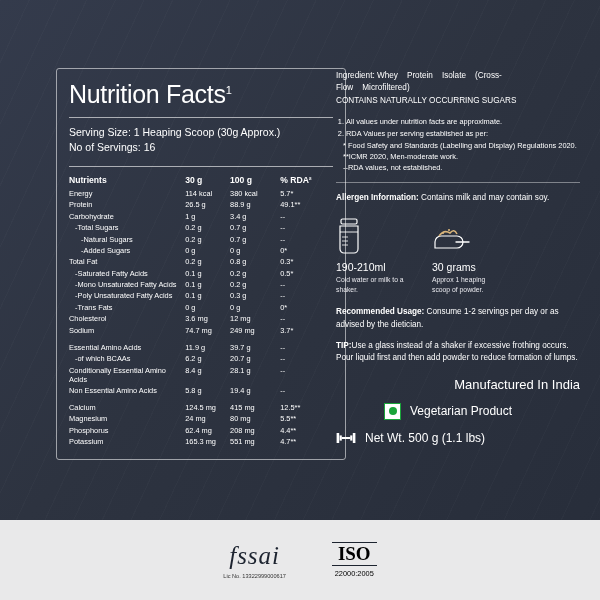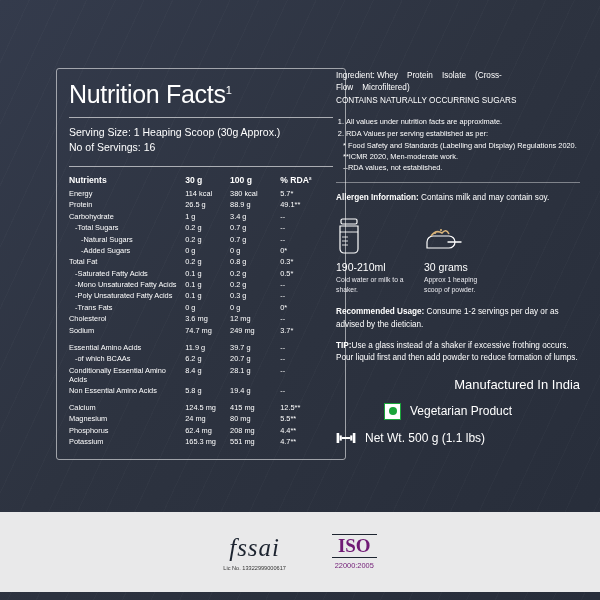--- a/index.html
+++ b/index.html
@@ -62,21 +62,21 @@
   .ing b { font-weight: 400; }
   .ing .spaced span { margin-right: 9px; }
   .notes { font-size: 7.4px; line-height: 1.5; margin-top: 9px; }
   .notes ol { margin: 0; padding-left: 10px; }
   .notes li { margin-bottom: 1px; }
   .notes .ind { padding-left: 7px; }
   .hr { height: 1px; background: rgba(255,255,255,0.4); margin: 9px 0; }
   .allergen { font-size: 8.2px; line-height: 1.5; }
   .allergen b { font-weight: 700; text-align: center; }
 
-  .icon-row { display: flex; gap: 16px; margin-top: 13px; }
+  .icon-row { display: flex; gap: 24px; margin-top: 13px; }
   .icon-cell { width: 72px; }
   .icon-art { height: 38px; display: flex; align-items: flex-end; }
   .icon-head { font-size: 10.5px; font-weight: 400; margin-top: 5px; }
   .icon-sub { font-size: 6.8px; line-height: 1.45; margin-top: 2px; color: #e9e9ee; }
 
   .usage { font-size: 8.2px; line-height: 1.5; margin-top: 12px; }
   .usage b { font-weight: 700; }
   .tip { font-size: 8.2px; line-height: 1.5; margin-top: 9px; }
   .tip b { font-weight: 700; }
 
@@ -86,28 +86,28 @@
     width: 17px; height: 17px; border: 1.4px solid #1aa43a;
     display: flex; align-items: center; justify-content: center; background: #fff;
   }
   .veg-dot { width: 8px; height: 8px; border-radius: 50%; background: #1aa43a; }
   .veg-label { font-size: 12px; }
   .wt-row { display: flex; align-items: center; gap: 9px; margin-top: 10px; text-align: center; }
   .wt-label { font-size: 12px; }
 
   
   .footer {
-    position: absolute; left: 0; bottom: 8px; width: 600px; height: 80px;
+    position: absolute; left: 0; bottom: 0; width: 600px; height: 80px;
     background: #e9e9ea;
     display: flex; align-items: center; justify-content: center; gap: 46px;
   }
   .fssai { text-align: center; color: #1d2430; }
   .fssai-mark { font-size: 25px; font-style: italic; font-family: "Liberation Serif", serif; letter-spacing: 1px; }
   .fssai-lic { font-size: 5.6px; margin-top: 3px; color: #333; }
-  .iso { text-align: center; color: #701a75; }
+  .iso { text-align: center; color: #000000; }
   .iso-mark {
     font-size: 19px; font-weight: 700; font-family: "Liberation Serif", serif;
     border-top: 1.6px solid #1d2430; border-bottom: 1.6px solid #1d2430;
     padding: 0 6px; display: inline-block; line-height: 1.15;
   }
   .iso-sub { font-size: 7.4px; font-weight: 400; margin-top: 3px; }
 </style>
 </head>
 <body>
 

